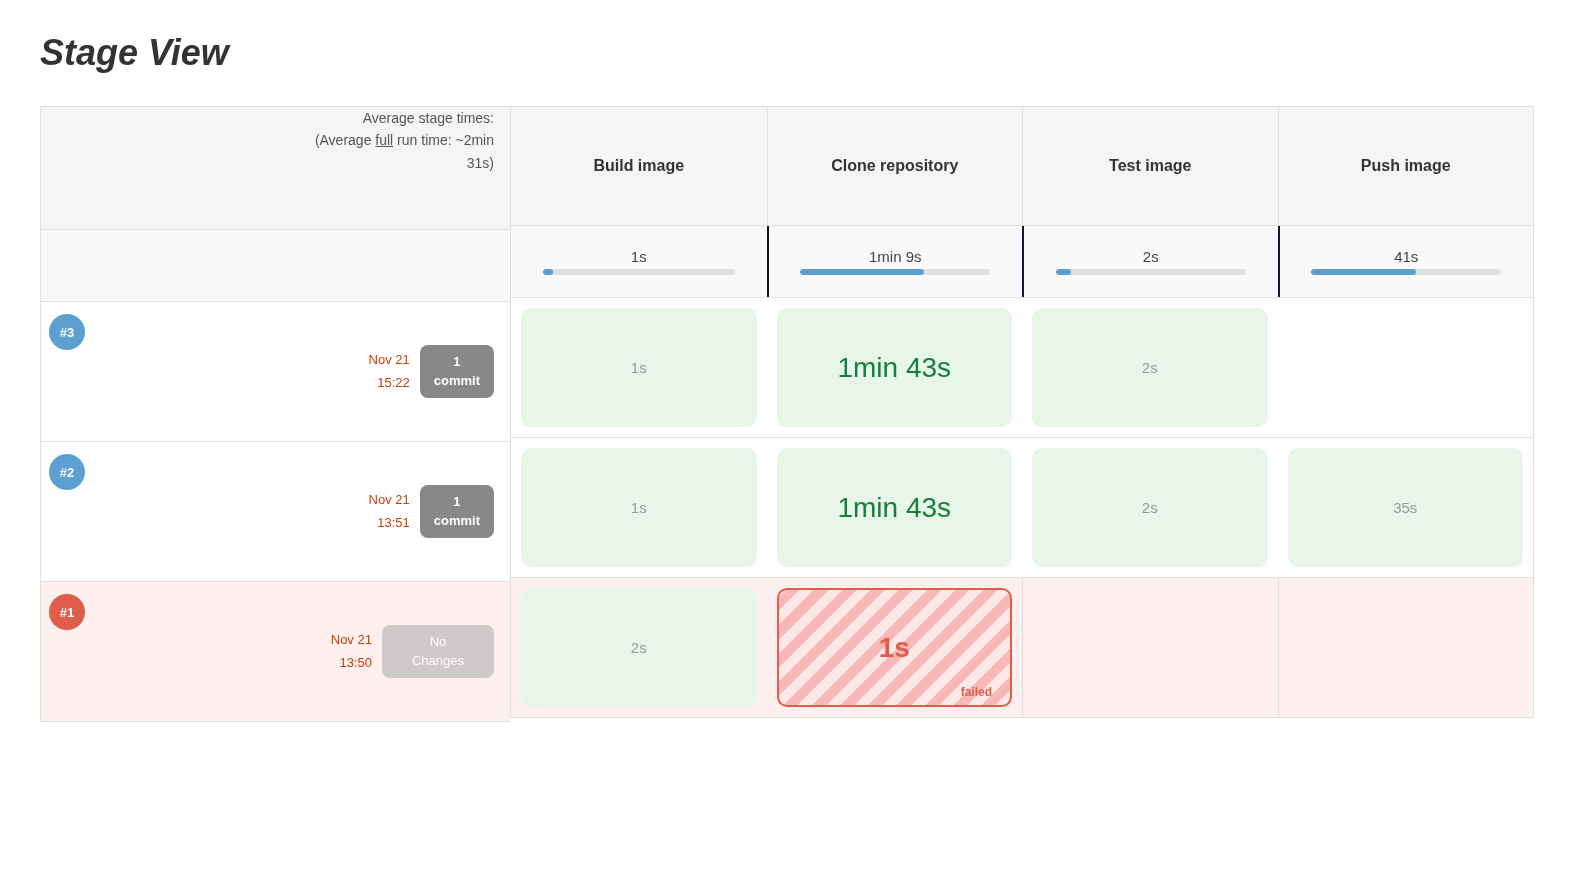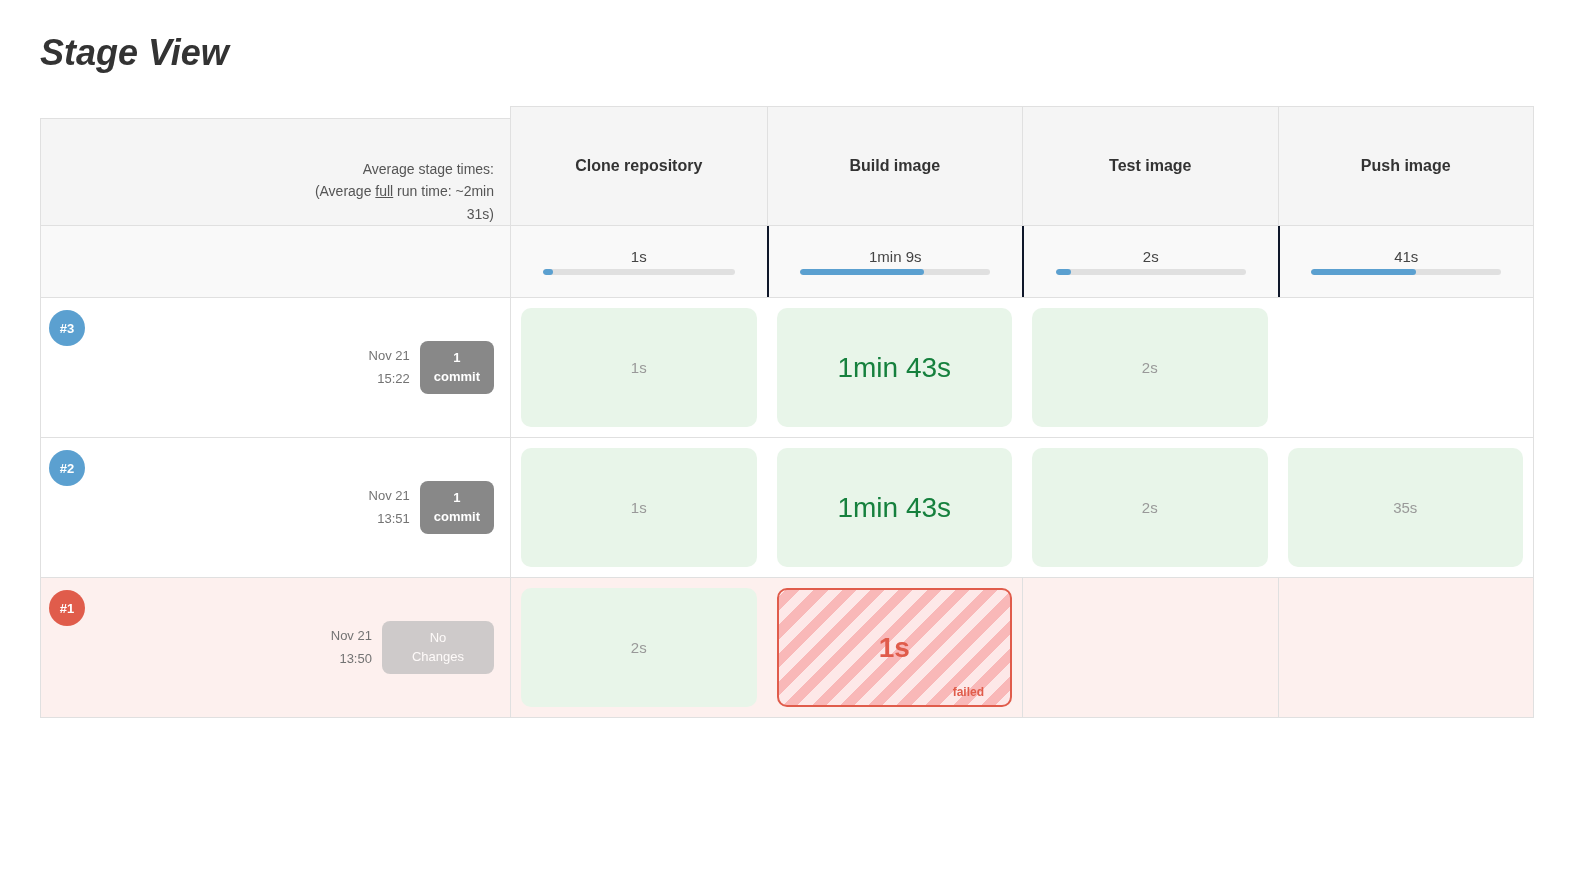--- a/index.html
+++ b/index.html
@@ -21,29 +21,28 @@
     }
     
     .left-col {
       width: 470px;
       flex-shrink: 0;
       display: flex;
       flex-direction: column;
     }
     
     .left-header-spacer {
-      height: 108px;
+      height: 124px;
       background: #f5f5f5;
       border: 1px solid #e0e0e0;
       border-right: none;
       display: flex;
-      align-items: flex-end;
+      align-items: flex-start;
       justify-content: flex-end;
       padding-right: 16px;
-      margin-top: 12px;
     }
     .avg-text {
       text-align: right;
       font-size: 14px;
       color: #555;
       line-height: 1.6;
     }
     .avg-text u { text-decoration: underline; }
 
     
@@ -85,21 +84,21 @@
       font-size: 13px;
       font-weight: 700;
       color: #fff;
     }
     .run-badge.success { background: #5ba0d0; }
     .run-badge.failed { background: #e05c4b; }
 
     .run-date-info {
       text-align: right;
       font-size: 13px;
-      color: #737373;
+      color: #c2410c;
       line-height: 1.7;
     }
     .commit-badge {
       background: #888;
       color: #fff;
       border-radius: 8px;
       padding: 8px 14px;
       font-size: 13px;
       font-weight: 700;
       text-align: center;
@@ -230,21 +229,21 @@
       justify-content: center;
     }
     .failed-time {
       font-size: 28px;
       font-weight: 700;
       color: #e05c4b;
     }
     .failed-label {
       position: absolute;
       bottom: 6px;
-      right: 26px;
+      right: 18px;
       font-size: 12px;
       color: #e05c4b;
       font-weight: 600;
     }
     .empty-cell {
       border-left: 1px solid #e0e0e0;
     }
   </style>
 </head>
 <body>
@@ -296,24 +295,24 @@
         <span>13:50</span>
       </div>
       <div class="no-changes-badge">No<br>Changes</div>
     </div>
   </div>
 
   <div class="right-col">
 
     <div class="stage-headers">
       <div class="stage-header">
+        <span>Build image</span>
+      </div>
+      <div class="stage-header">
         <span>Clone repository</span>
-      </div>
-      <div class="stage-header">
-        <span>Build image</span>
       </div>
       <div class="stage-header">
         <span>Test image</span>
       </div>
       <div class="stage-header">
         <span>Push image</span>
       </div>
     </div>
 
     <div class="avg-times-row">

